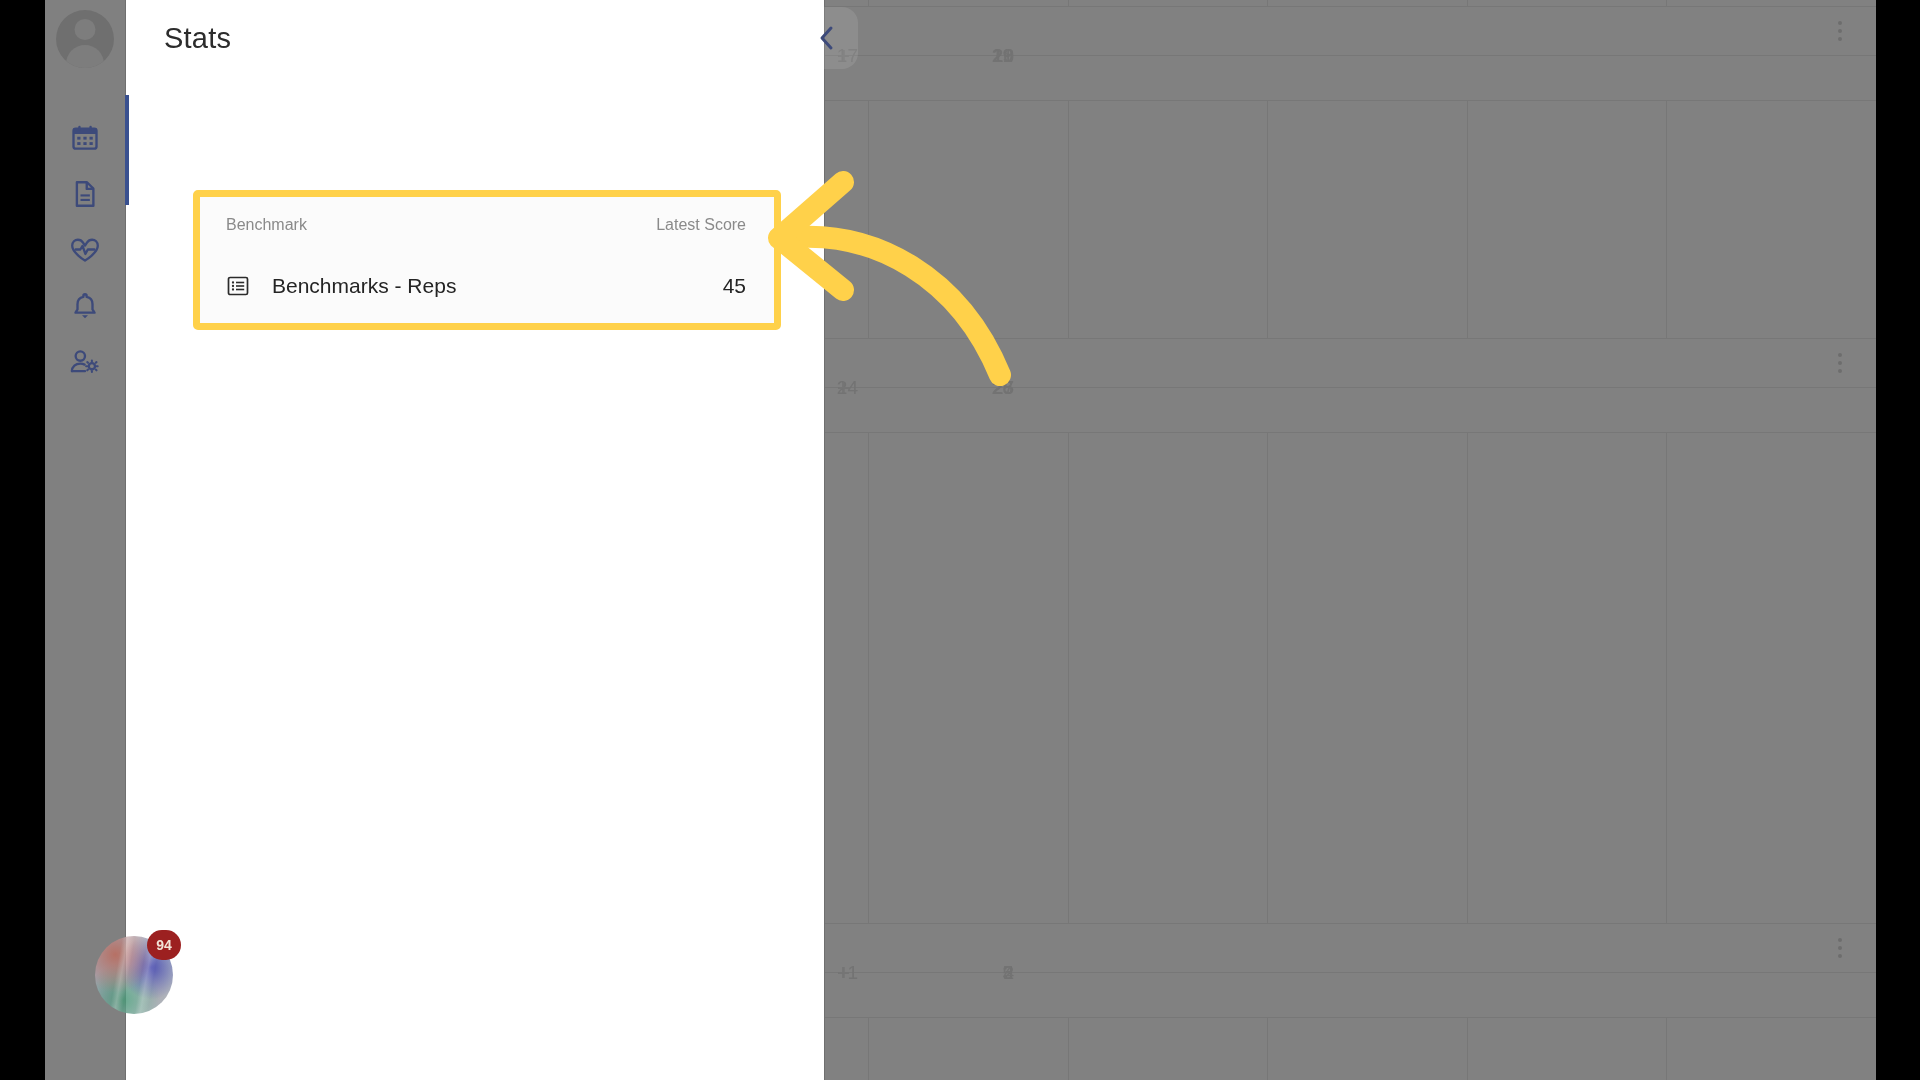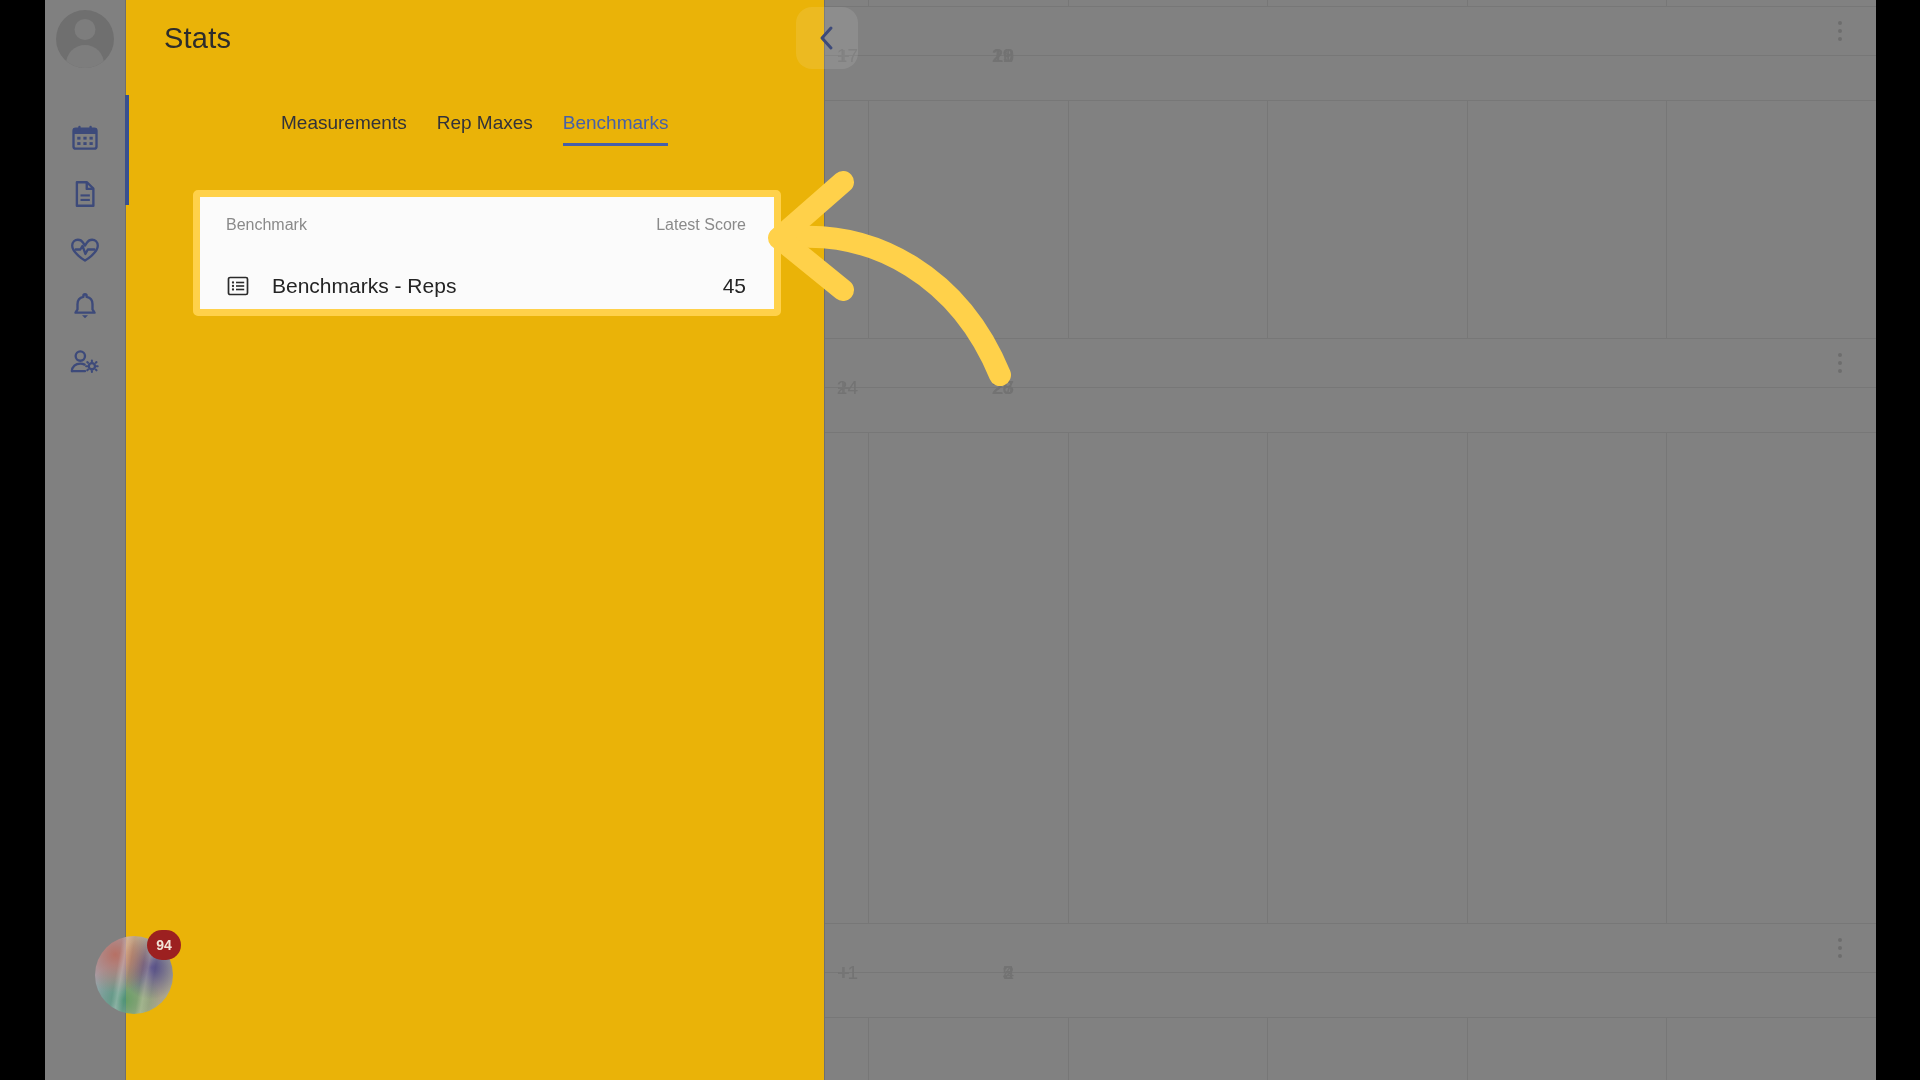--- a/index.html
+++ b/index.html
@@ -99,21 +99,21 @@
     color:#f2e4d8;
     font-size:14px; font-weight:700;
     display:flex; align-items:center; justify-content:center;
     z-index:2;
   }
 
   
   #panel {
     position:absolute; left:80px; top:0;
     width:700px; height:1080px;
-    background:#eab308;
+    background:#ffffff;
     border-left:1px solid #6f6f6f;
     border-right:1px solid #6f6f6f;
     z-index:15;
   }
   #panel-accent {
     position:absolute; left:-1px; top:95px;
     width:4px; height:110px; background:#39508f;
   }
   #panel-title {
     position:absolute; left:38px; top:22px;
@@ -137,21 +137,21 @@
   }
   .tab.active { color:#4760a8; }
   .tab.active::after {
     content:""; position:absolute; left:0; right:0; bottom:8px;
     height:3px; background:#4760a8;
   }
 
   
   #card-highlight {
     position:absolute; left:148px; top:190px;
-    width:588px; height:126px;
+    width:588px; height:140px;
     border:7px solid #ffd14a;
     border-radius:5px;
     z-index:30;
   }
   #card {
     position:absolute; inset:0;
     background:#fbfbfb;
   }
   #card-head {
     position:absolute; left:0; right:0; top:0; height:56px;
@@ -367,25 +367,20 @@
     <div id="panel-accent"></div>
 
     <div id="panel-title">Stats</div>
 
     <div id="collapse-btn">
       <svg width="20" height="30" viewBox="0 0 20 30">
         <polyline points="14,5 5,15 14,25" fill="none" stroke="#3d4a7a" stroke-width="3" stroke-linecap="round" stroke-linejoin="round"></polyline>
       </svg>
     </div>
 
-    <div id="tabs">
-      <div class="tab">Measurements</div>
-      <div class="tab">Rep Maxes</div>
-      <div class="tab active">Benchmarks</div>
-    </div>
   </div>
 
   <div id="card-highlight">
     <div id="card">
       <div id="card-head">
         <span>Benchmark</span>
         <span class="spacer"></span>
         <span>Latest Score</span>
       </div>
       <div id="card-row">

